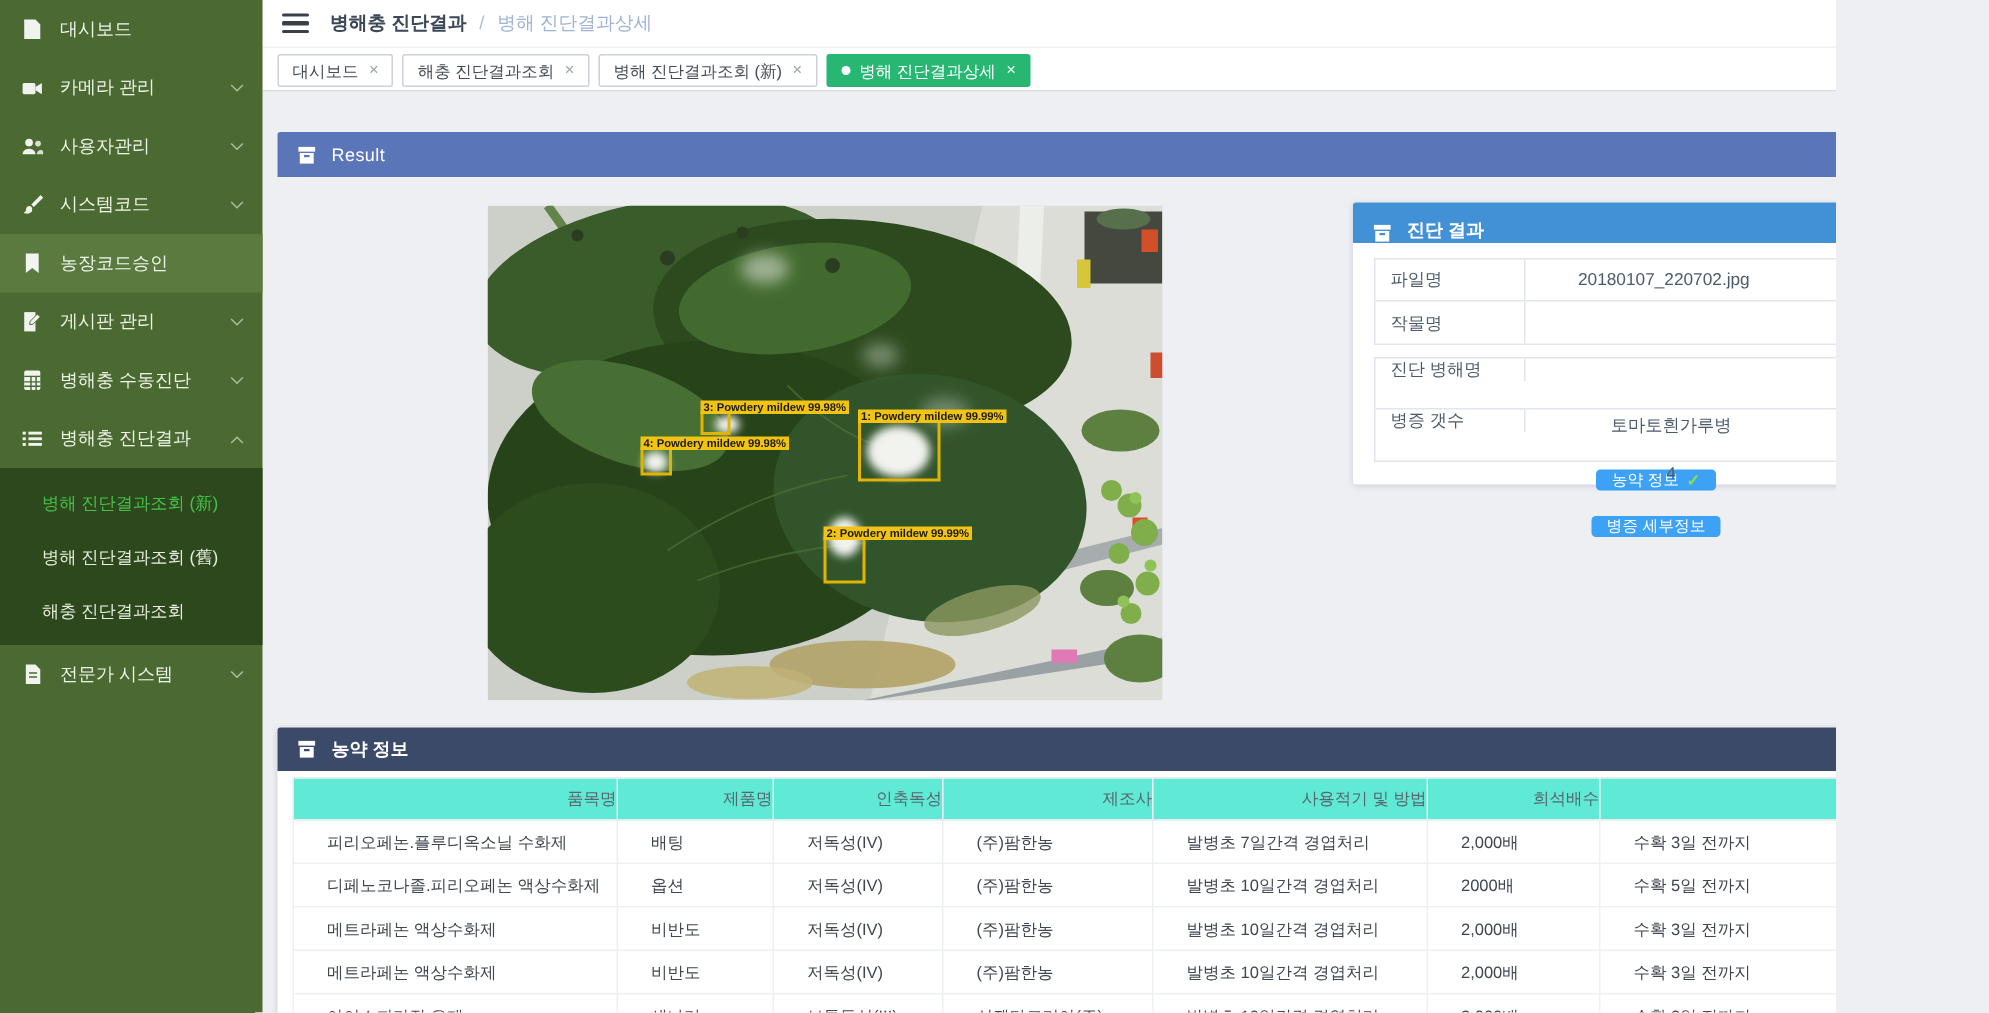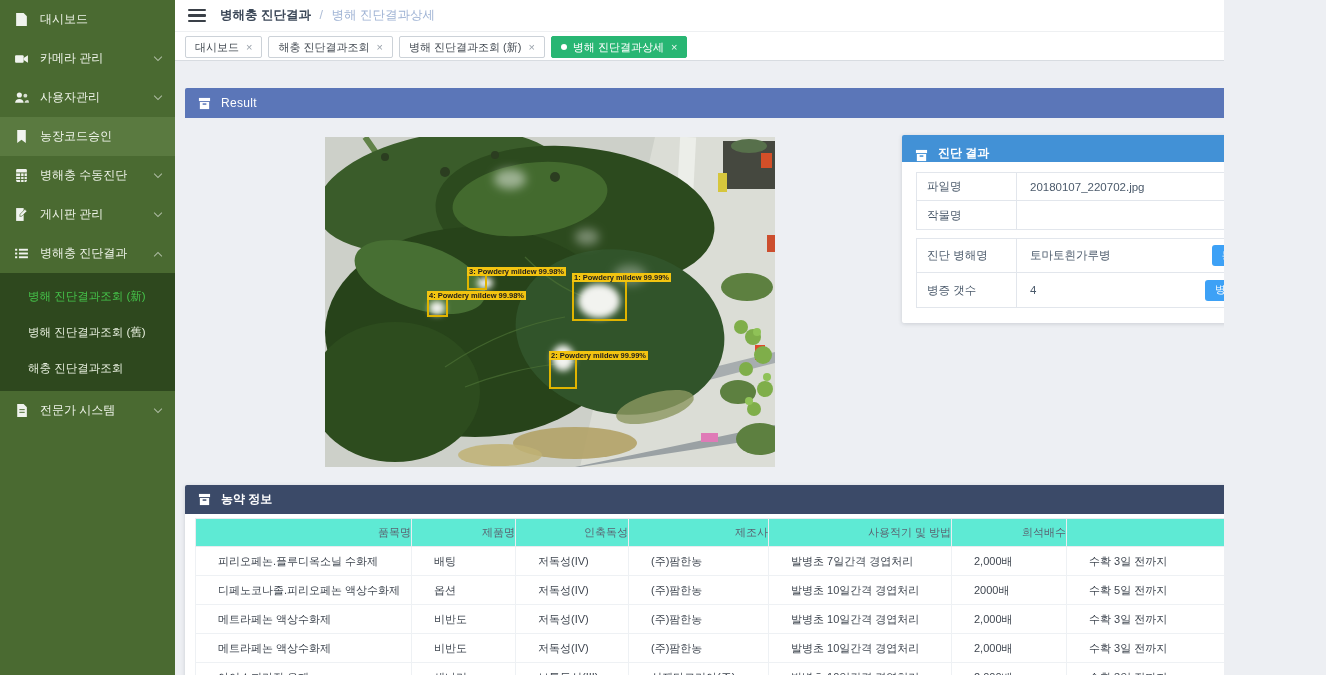--- a/index.html
+++ b/index.html
@@ -51,25 +51,25 @@
 
   .photo { position:absolute; left:150px; top:75px; width:450px; height:330px; overflow:hidden; }
   .det-box { position:absolute; border:2px solid #e0b400; }
   .det-label { position:absolute; bottom:100%; left:-2px; background:#f2c411; color:#1c1c1c; font-size:7.5px; line-height:9px; padding:0 2px; white-space:nowrap; font-weight:bold; }
 
   .diag-panel { position:absolute; left:727px; top:73px; width:411px; height:188px; background:#fff; border-radius:2px; box-shadow:0 1px 4px rgba(50,60,80,.18); }
   .diag-header { height:27px; background:#4291d6; border-radius:2px 2px 0 0; display:flex; align-items:flex-end; }
   .diag-header .ttl { color:#fff; font-size:12px; font-weight:bold; }
   .diag-body { padding:10px 14px 0 14px; }
   .kv-table { border:1px solid #e2e6ec; }
-  .kv-row { display:flex; align-items:center; border-bottom:1px solid #e2e6ec; }
+  .kv-row { display:flex; align-items:center; border-bottom:1px solid #e2e6ec;gap:22px; }
   .kv-row:last-child { border-bottom:none; }
   .kv-t1 .kv-row { height:28px; }
   .kv-t2 { margin-top:8px; }
-  .kv-t2 .kv-row { height:34px; }
+  .kv-t2 .kv-row { height:34px;flex-direction:column; }
   .kv-label { width:100px; padding-left:10px; font-size:11.5px; color:#4b5a6b; border-right:1px solid #e2e6ec; align-self:stretch; display:flex; align-items:center; }
   .kv-value { padding-left:13px; font-size:11.5px; color:#4b5a6b; flex:1; }
   .kv-btn { margin-right:7px; height:21px; background:#3da1f6; border:none; border-radius:3px; color:#fff; font-size:10.5px; padding:0 10px; cursor:pointer; display:flex; align-items:center; white-space:nowrap; }
   .kv-btn .chk { color:#8be04a; font-weight:bold; margin-left:5px; font-size:11px; }
 
   
   .pest-panel { position:absolute; left:10px; top:423px; width:1128px; height:265px; background:#fff; border-radius:2px 2px 0 0; box-shadow:0 1px 4px rgba(50,60,80,.18); }
   .pest-header { height:29px; background:#3b4a68; border-radius:2px 2px 0 0; display:flex; align-items:center; }
   .pest-header .ttl { color:#fff; font-size:12px; font-weight:bold; }
   .pest-body { padding:4px 10px 0 10px; position:relative; }
@@ -106,40 +106,48 @@
     <div class="side-item">
       <svg class="ic" viewBox="0 0 14 14">
           <circle cx="5" cy="4.7" r="2.4" fill="#fff"></circle>
           <path d="M1 12c0-2.2 1.8-3.5 4-3.5s4 1.3 4 3.5z" fill="#fff"></path>
           <circle cx="10.6" cy="5.3" r="1.8" fill="#fff" opacity=".85"></circle>
           <path d="M9.8 12c.2-1.8 1.1-2.7 3.4-2.7.5.8.8 1.7.8 2.7z" fill="#fff" opacity=".85"></path>
         </svg>
       <span>사용자관리</span>
       <span class="chev"></span>
     </div>
+    <div class="side-item">
+      <svg class="ic" viewBox="0 0 14 14">
+          <path d="M12.2 1 6.4 6.8l1.6 1.6L13.8 2.6z" fill="#fff"></path>
+          <path d="M5.4 7.8c-1.4 0-2.3 1-2.3 2.3 0 1.4-1.5 1.9-1.5 1.9 1 .8 4.3 1 5.2-.9.5-1.5 0-3.3-1.4-3.3z" fill="#fff"></path>
+        </svg>
+      <span>시스템코드</span>
+      <span class="chev"></span>
+    </div>
     <div class="side-item hl">
       <svg class="ic" viewBox="0 0 14 14">
           <path d="M3 1h8v12L7 10l-4 3z" fill="#fff"></path>
         </svg>
       <span>농장코드승인</span>
+    </div>
+    <div class="side-item">
+      <svg class="ic" viewBox="0 0 14 14">
+          <rect x="2" y="1" width="7" height="12" fill="#fff"></rect>
+          <path d="M10.2 2.2l1.8 1.8-4.5 4.5-2.1.3.3-2.1z" fill="#fff" stroke="#4a6a31" stroke-width=".6"></path>
+        </svg>
+      <span>게시판 관리</span>
+      <span class="chev"></span>
     </div>
     <div class="side-item">
       <svg class="ic" viewBox="0 0 14 14">
           <rect x="2" y="1" width="10" height="12" rx="1" fill="#fff"></rect>
           <path d="M2 4.6h10M6.2 4.6V13M9.4 4.6V13M2 8h10M2 10.7h10" stroke="#4a6a31" stroke-width=".9" fill="none"></path>
         </svg>
       <span>병해충 수동진단</span>
-      <span class="chev"></span>
-    </div>
-    <div class="side-item">
-      <svg class="ic" viewBox="0 0 14 14">
-          <rect x="2" y="1" width="7" height="12" fill="#fff"></rect>
-          <path d="M10.2 2.2l1.8 1.8-4.5 4.5-2.1.3.3-2.1z" fill="#fff" stroke="#4a6a31" stroke-width=".6"></path>
-        </svg>
-      <span>게시판 관리</span>
       <span class="chev"></span>
     </div>
     <div class="side-item">
       <svg class="ic" viewBox="0 0 14 14">
           <g fill="#fff">
             <rect x="1" y="2.6" width="2" height="1.8"></rect>
             <rect x="4.6" y="2.6" width="8.4" height="1.8"></rect>
             <rect x="1" y="6.1" width="2" height="1.8"></rect>
             <rect x="4.6" y="6.1" width="8.4" height="1.8"></rect>
             <rect x="1" y="9.6" width="2" height="1.8"></rect>

